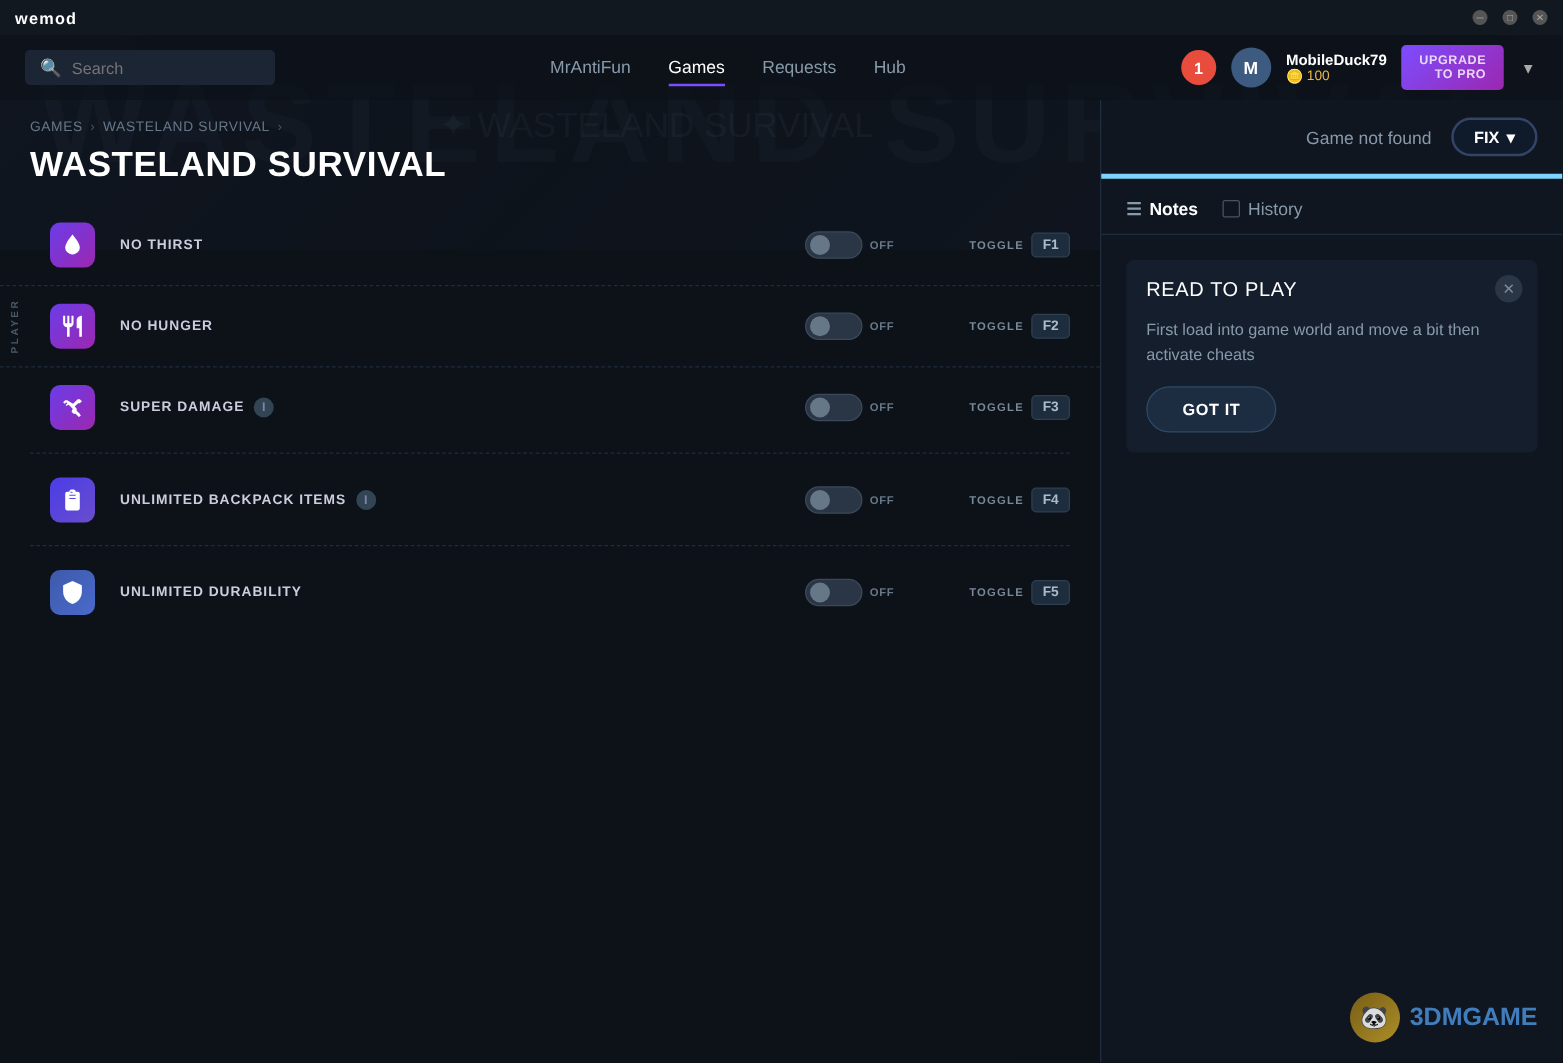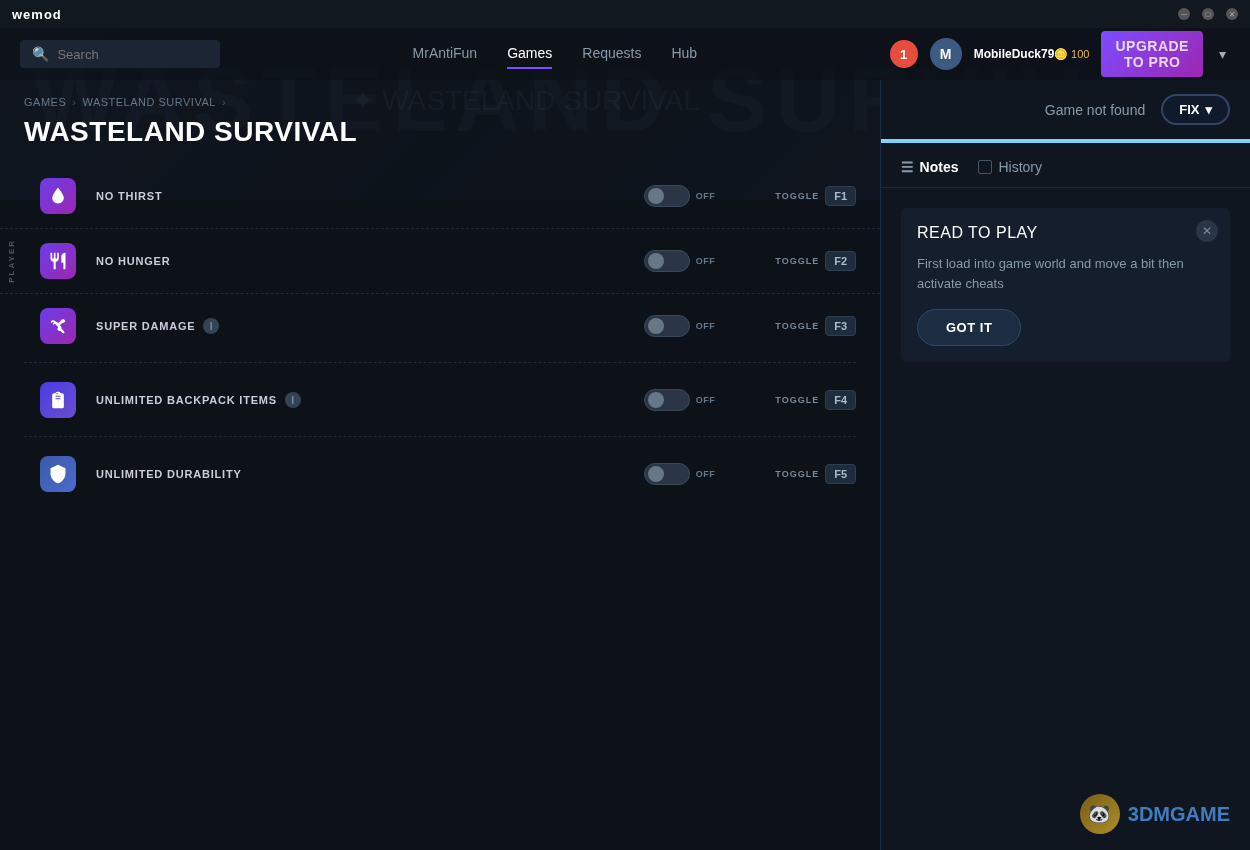--- a/index.html
+++ b/index.html
@@ -155,21 +155,21 @@
       background: #3d5a80;
       display: flex;
       align-items: center;
       justify-content: center;
       font-size: 14px;
       font-weight: 700;
       color: #fff;
     }
     .user-info {
       display: flex;
-      flex-direction: row;
+      flex-direction: column;
     }
     .user-name {
       font-size: 12px;
       font-weight: 600;
       color: #fff;
     }
     .user-coins {
       font-size: 11px;
       color: #e9b84a;
       display: flex;
@@ -183,23 +183,24 @@
       padding: 7px 14px;
       color: #fff;
       font-size: 11px;
       font-weight: 700;
       cursor: pointer;
       text-transform: uppercase;
       letter-spacing: 0.5px;
     }
     .upgrade-btn span {
       display: block;
-      font-size: 14px;
+      font-size: 10px;
       text-transform: uppercase;
       opacity: 0.8;
+      text-align: right;
     }
     .chevron-btn {
       color: #aaa;
       font-size: 14px;
       cursor: pointer;
       padding: 4px;
     }
 
     
     .main-content {

